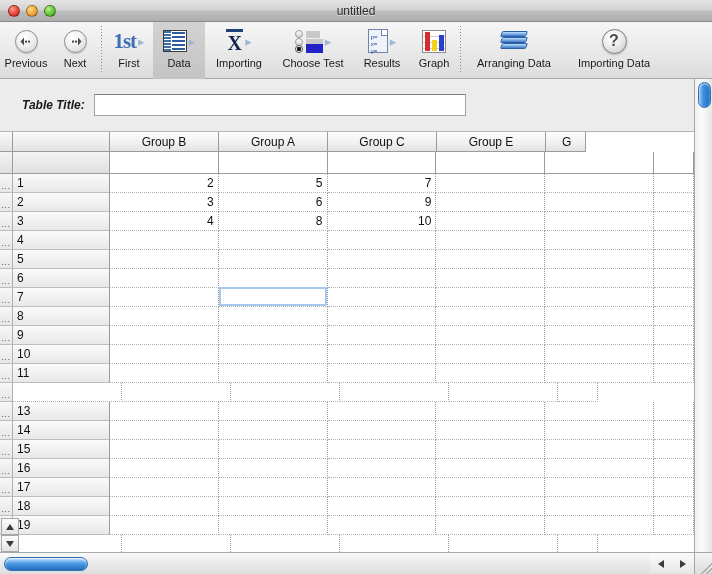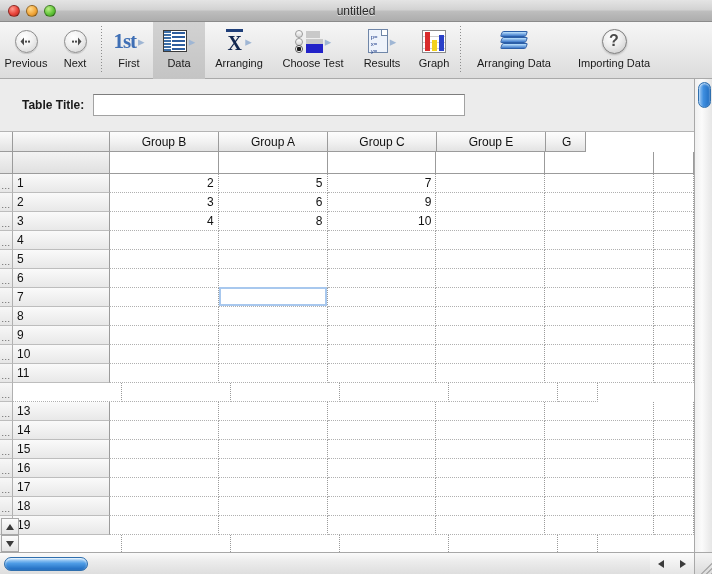--- a/index.html
+++ b/index.html
@@ -114,21 +114,21 @@
            border: 1px solid #7d7d7d; display: flex; align-items: center; justify-content: center;
            font-size: 16px; font-weight: bold; color: #4a4a4a;
            box-shadow: 0 1px 2px rgba(0,0,0,0.22); }
 
   
   #titlestrip {
     position: absolute; left: 0; top: 79px; width: 694px; height: 53px;
     background: #ececec; border-bottom: 1px solid #b4b4b4;
     display: flex; align-items: center;
   }
-  #tt-label { font-size: 12px; font-weight: bold; color: #1a1a1a; margin-left: 22px; }
+  #tt-label { font-size: 12px; font-weight: bold; color: #1a1a1a; margin-left: 22px; font-style: italic; }
   #tt-input {
     margin-left: 9px; width: 372px; height: 22px; background: #ffffff;
     border: 1px solid #a2a2a2; border-top-color: #7d7d7d;
     font-size: 12px; padding: 0 4px; color: #111;
     font-family: "Liberation Sans", sans-serif;
   }
 
   
   #sheet { position: absolute; left: 0; top: 132px; width: 694px; height: 420px; overflow: hidden;
            background: #fff; }
@@ -273,21 +273,21 @@
     </div>
 
     <div class="tb-item" style="width:68px">
       <div class="tb-icon iconwrap">
         <span class="xbar">
             <span class="bar"></span>
             <span class="x">X</span>
           </span>
         <span class="chev">▸</span>
       </div>
-      <div class="tb-label">Arranging</div>
+      <div class="tb-label">Importing</div>
     </div>
 
     <div class="tb-item" style="width:80px">
       <div class="tb-icon iconwrap">
         <span class="choose-ico">
           <i class="rowl" style="top:1px"></i>
             <i class="bar2" style="top:2px;width:14px"></i>
           <i class="rowl" style="top:9px"></i>
             <i class="bar2" style="top:10px;width:17px"></i>
           <i class="rowl sel" style="top:16px"></i>

